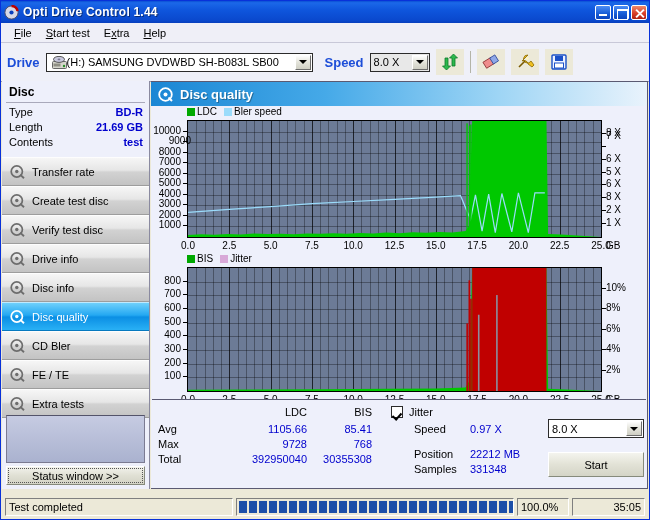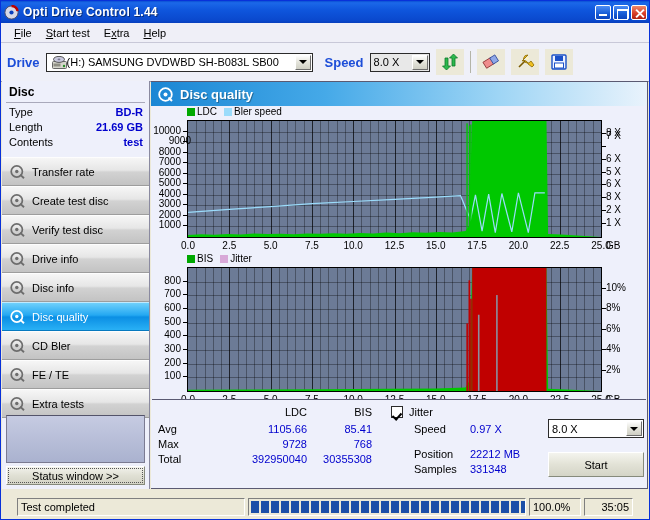--- a/index.html
+++ b/index.html
@@ -119,21 +119,21 @@
        box-sizing:border-box;cursor:pointer;}
   .chk::after{content:"";position:absolute;left:2px;top:4px;width:4px;height:7px;
        border:solid #000;border-width:0 2px 2px 0;transform:rotate(42deg);}
   .startbtn{position:absolute;width:94px;height:23px;
      background:linear-gradient(to bottom,#f4f4ee,#e2e2d6 50%,#d4d4c7);
      border:1px solid #868a7c;border-top-color:#fff;border-left-color:#fff;
      display:flex;align-items:center;justify-content:center;font-size:11px;cursor:pointer;}
 
   
   .sbar{position:absolute;left:1px;right:1px;bottom:1px;height:22px;background:#ece9d8;
-        display:flex;align-items:center;gap:3px;padding:2px 15px;box-sizing:border-box;}
+        display:flex;align-items:center;gap:3px;padding:2px 3px;box-sizing:border-box;}
   .spanel{height:18px;box-sizing:border-box;border:1px solid #7f7f7f;
      border-right-color:#fff;border-bottom-color:#fff;background:#ece9d8;
      display:flex;align-items:center;font-size:11px;padding:0 3px;}
   .pbar{flex:0 0 auto;width:278px;display:flex;align-items:center;gap:2px;padding:0 2px;overflow:hidden;}
   .pblk{width:8px;height:12px;background:#1c4fa8;flex:0 0 auto;}
 </style>
 </head>
 <body>
 
 <div class="app">

